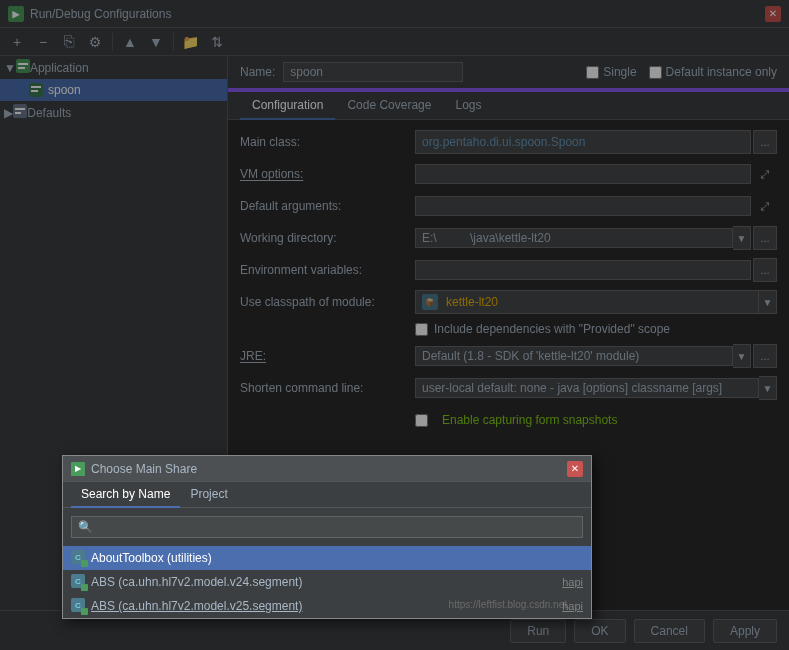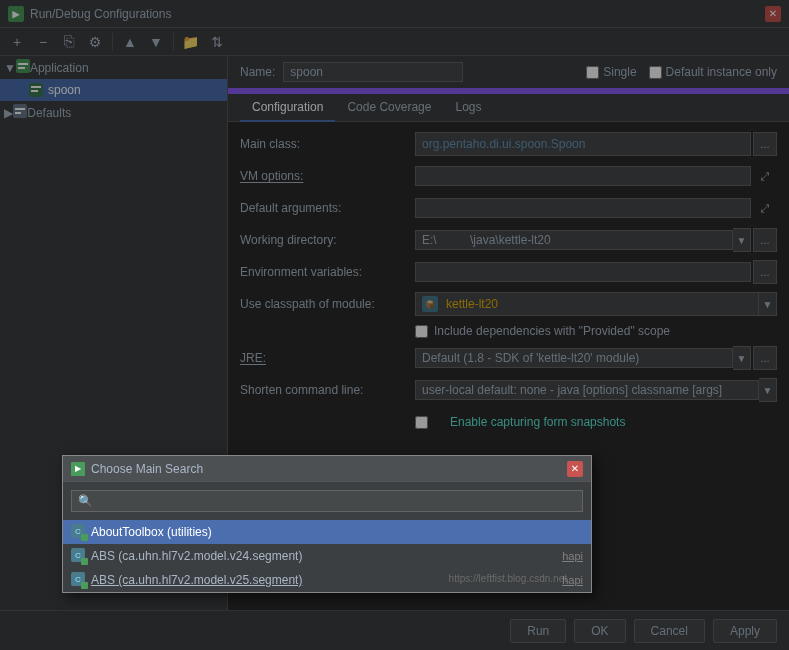--- a/index.html
+++ b/index.html
@@ -129,21 +129,21 @@
       display: flex;
       flex-direction: column;
     }
 
     
     .name-row {
       display: flex;
       align-items: center;
       padding: 6px 12px;
       background: #3c3f41;
-      border-bottom: 6px solid #8b5cf6;
+      border-bottom: 4px solid #8b5cf6;
       gap: 8px;
     }
     .name-label {
       color: #a9b7c6;
       font-size: 12px;
     }
     .name-input {
       background: #45494a;
       border: 1px solid #646464;
       color: #a9b7c6;
@@ -609,21 +609,21 @@
         <span class="form-label">Shorten command line:</span>
         <div class="select-row">
           <input class="form-input" type="text" style="flex: 1 1 0%;" value="user-local default: none - java [options] classname [args]">
           <button class="select-arrow-btn">▼</button>
         </div>
       </div>
 
       <div class="form-row" style="margin-top:4px;">
         <span class="form-label"></span>
         <input type="checkbox" style="">
-        <label style="margin-left:22px; color:#5eead4; font-size:12px;">Enable capturing form snapshots</label>
+        <label style="margin-left:14px; color:#84cc16; font-size:12px;">Enable capturing form snapshots</label>
       </div>
 
     </div>
   </div>
 </div>
 
 <div class="bottom-bar">
   <button class="bottom-btn">Run</button>
   <button class="bottom-btn">OK</button>
   <button class="bottom-btn">Cancel</button>
@@ -631,26 +631,34 @@
 </div>
 
 <div class="modal-overlay"></div>
 
 <div class="modal">
 
   <div class="modal-title-bar">
     <div class="modal-title-icon">
       <span>▶</span>
     </div>
-    <span>Choose Main Search</span>
+    <span>Choose Main Share</span>
     <div class="modal-close-btn">
       <span>✕</span>
     </div>
   </div>
 
+  <div class="modal-tabs">
+    <div class="modal-tab active">
+      <span>Search by Name</span>
+    </div>
+    <div class="modal-tab">
+      <span>Project</span>
+    </div>
+  </div>
 
   <div class="modal-search-area">
     <div class="modal-search-box">
       <span style="font-size:12px; color:#888;">🔍</span>
       <input type="text" placeholder="" style="">
     </div>
   </div>
 
   <div class="modal-list">
     <div class="modal-list-item selected">

